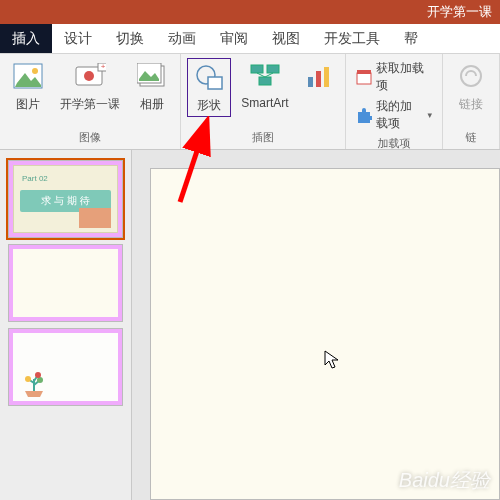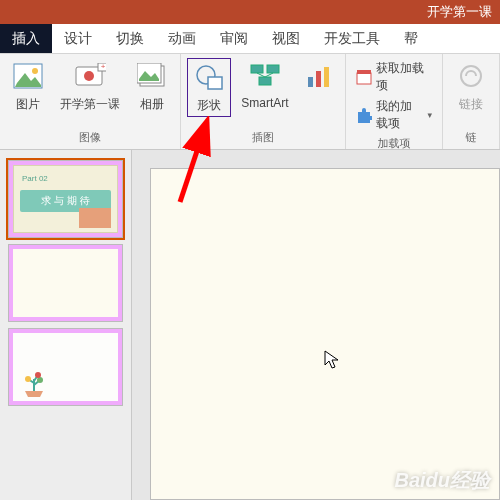--- a/index.html
+++ b/index.html
@@ -21,21 +21,21 @@
   .small-btn { display: flex; align-items: center; gap: 4px; cursor: pointer; font-size: 12px; color: #444; }
   .small-btn .sicon { width: 16px; height: 16px; }
   .workarea { display: flex; height: calc(100% - 150px); }
   .thumbs { width: 132px; background: #ededed; border-right: 1px solid #c8c8c8; overflow: hidden; padding: 4px 0; }
   .thumb { margin: 6px 8px; border: 1px solid #bbb; background: #f0abfc; height: 78px; position: relative; }
   .thumb.sel { outline: 2px solid #d35400; }
   .canvas { flex: 1; background: #e6e6e6; position: relative; }
   .slide { position: absolute; left: 18px; top: 18px; right: 0; bottom: 0; background: #fdfbf0; border: 1px solid #bbb; }
   .arrow { position: absolute; pointer-events: none; }
   .cursor { position: absolute; left: 192px; top: 200px; }
-  .watermark { position: absolute; right: 10px; bottom: 6px; color: rgba(255,255,255,.85); font-style: italic; font-size: 20px; text-shadow: 0 0 4px rgba(0,0,0,.3); font-weight: bold; }
+  .watermark { position: absolute; right: 10px; bottom: 6px; color: rgba(255,255,255,.85); font-style: italic; font-size: 20px; text-shadow: 0 0 4px rgba(0,0,0,.3); }
   
   svg { display: block; }
   .thumb1-inner { position:absolute; inset:4px; background:#f3f0da; border:1px solid #d8d4b0; }
   .thumb1-inner .band { position:absolute; left:6px; right:6px; top:24px; height:22px; background:#7fc9b8; border-radius:2px; display:flex; align-items:center; justify-content:center; color:#fff; font-size:10px; }
   .thumb1-inner .part { position:absolute; left:8px; top:8px; font-size:8px; color:#5aa58f; }
   .thumb1-inner .desk { position:absolute; right:6px; bottom:4px; width:32px; height:20px; background:#e6a07a; }
   .thumb3-inner { position:absolute; inset:4px; background:#fdfdfb; }
   .thumb3-inner .pot { position:absolute; left:6px; bottom:4px; width:30px; height:28px; }
 </style>
 </head>

